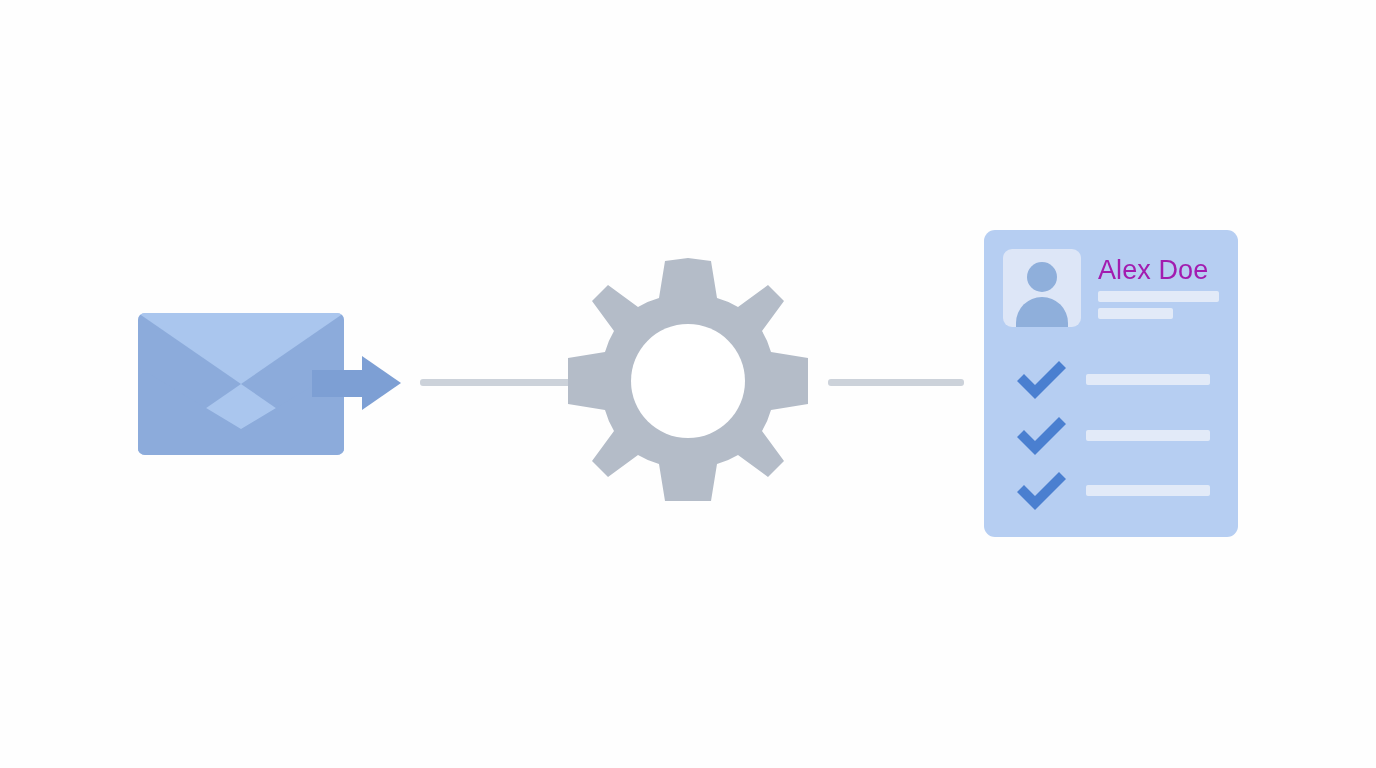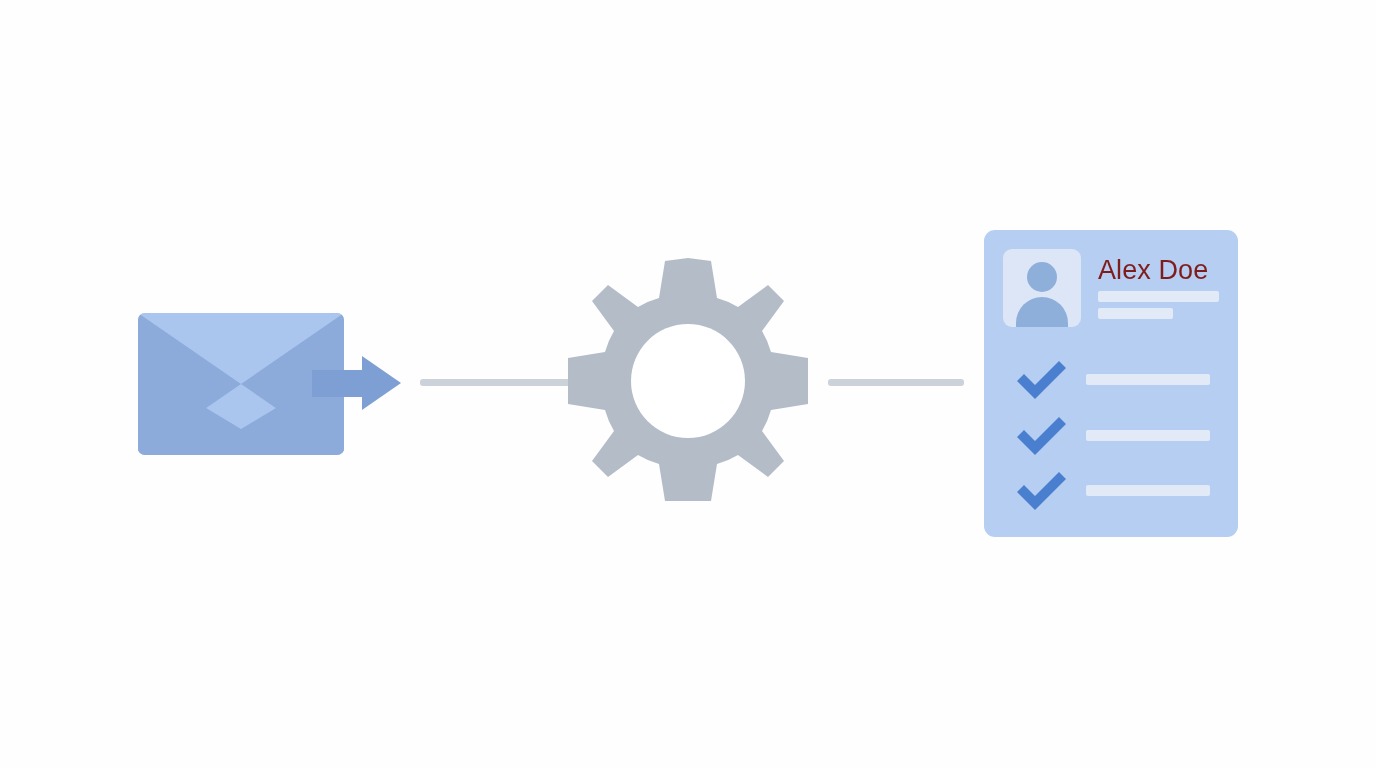--- a/index.html
+++ b/index.html
@@ -143,21 +143,21 @@
     width: 52px;
     height: 40px;
     border-radius: 26px 26px 0 0;
     background: #8fafdb;
   }
   .card-name {
     position: absolute;
     left: 114px;
     top: 25px;
     font-size: 27px;
-    color: #7f1d1d;
+    color: #a21caf;
     letter-spacing: 0.1px;
     white-space: nowrap;
   }
   .name-bar {
     position: absolute;
     background: #e2eaf8;
     border-radius: 2px;
   }
   .name-bar-long  { left: 114px; top: 61px; width: 121px; height: 11px; }
   .name-bar-short { left: 114px; top: 78px; width: 75px;  height: 11px; }

